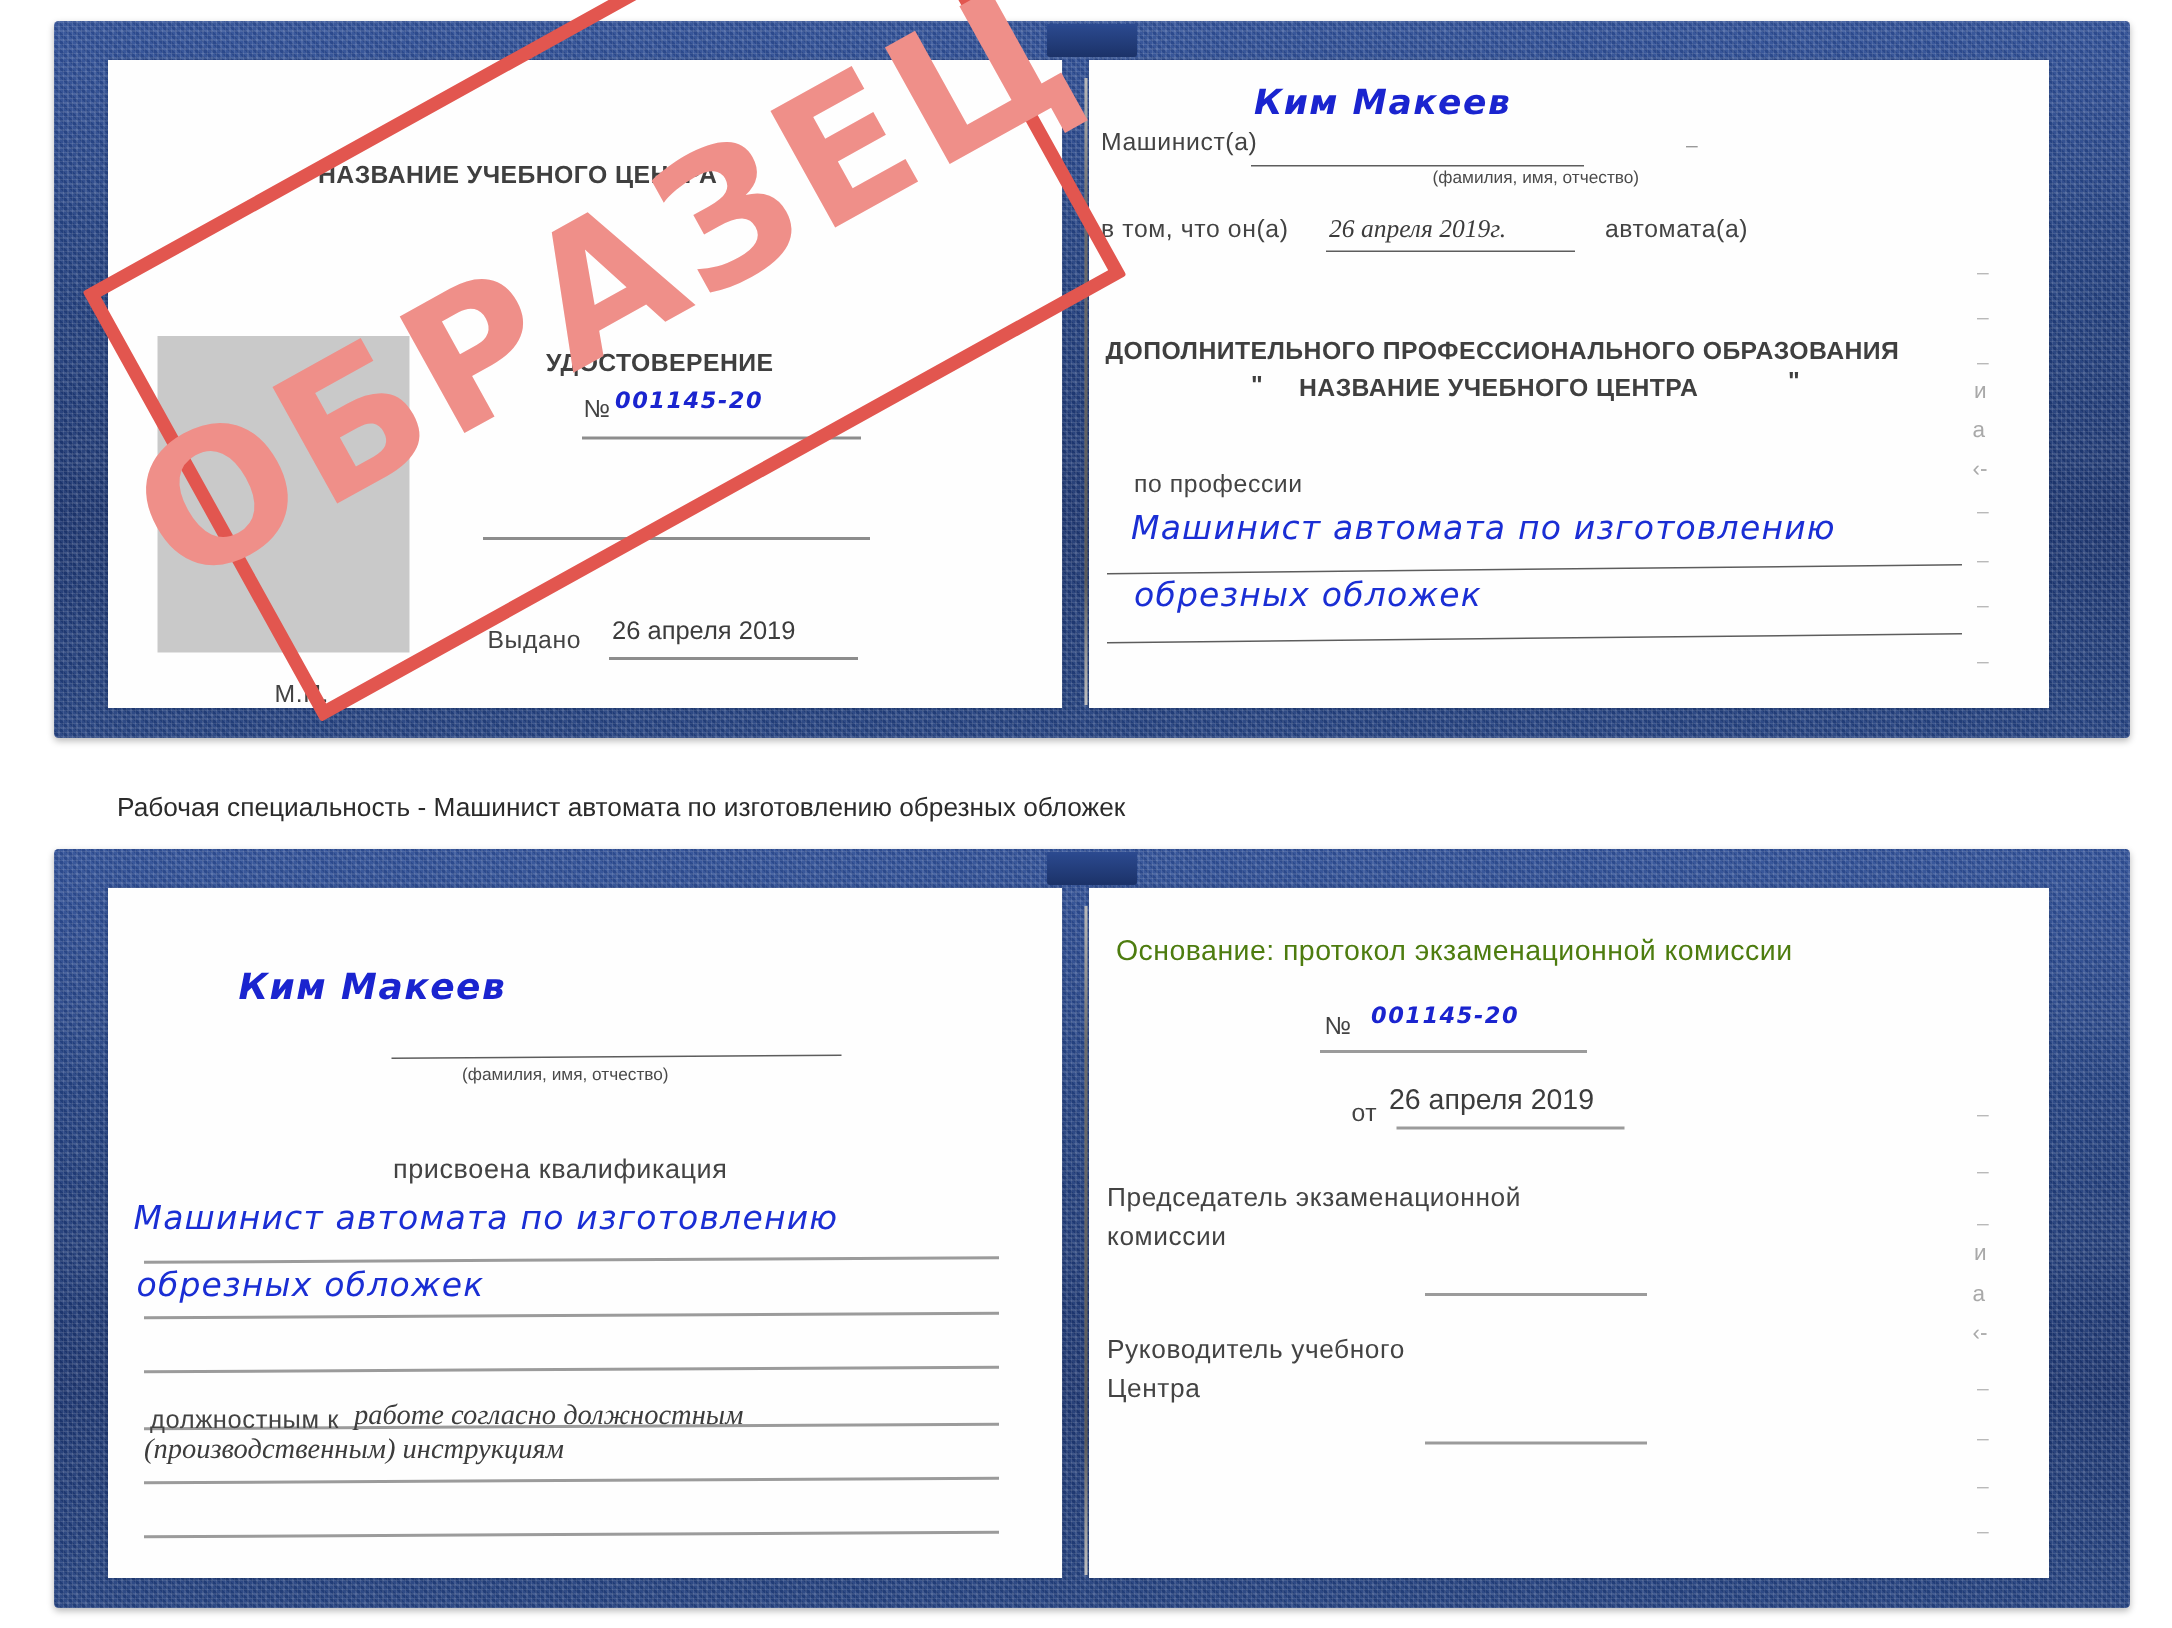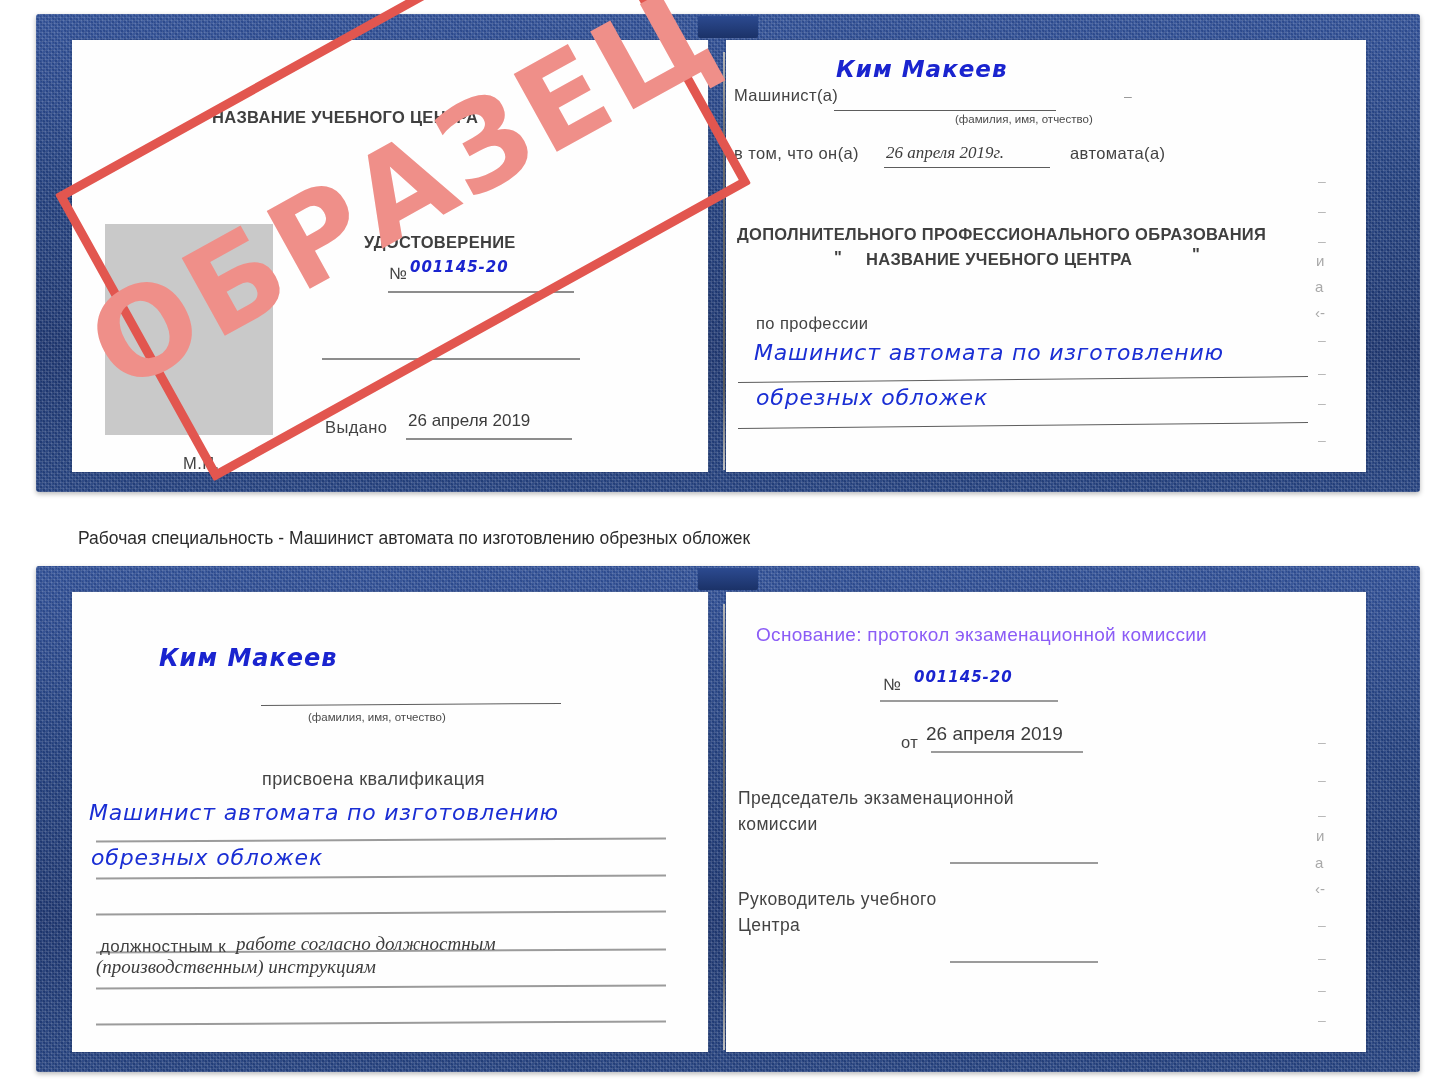--- a/index.html
+++ b/index.html
@@ -226,21 +226,21 @@
     <div class="t typed-it" style="left:164px;top:341px;font-size:19px;">работе согласно должностным</div>
     <div class="t typed-it" style="left:24px;top:364px;font-size:19px;">(производственным) инструкциям</div>
 
     <div class="rule thin" style="left:24px;top:394px;width:570px;transform:rotate(-0.3deg);"></div>
     <div class="rule thin" style="left:24px;top:430px;width:570px;transform:rotate(-0.3deg);"></div>
   </div>
 </div>
 
 <div class="page" style="left:726px;top:592px;width:640px;height:460px;">
   <div class="inner">
-    <div class="t" style="left:30px;top:32px;font-size:19px;color:#8b5cf6;letter-spacing:.3px;">Основание: протокол экзаменационной комиссии</div>
+    <div class="t" style="left:18px;top:32px;font-size:19px;color:#4d7c0f;letter-spacing:.3px;">Основание: протокол экзаменационной комиссии</div>
 
     <div class="t cap" style="left:157px;top:83px;">№</div>
     <div class="t hand" style="left:188px;top:76px;">001145-20</div>
     <div class="rule thin" style="left:154px;top:108px;width:178px;"></div>
 
     <div class="t cap" style="left:175px;top:141px;">от</div>
     <div class="t typed" style="left:200px;top:131px;font-size:19px;">26 апреля 2019</div>
     <div class="rule thin" style="left:205px;top:159px;width:152px;"></div>
 
     <div class="t cap" style="left:12px;top:196px;font-size:17.5px;">Председатель экзаменационной</div>

